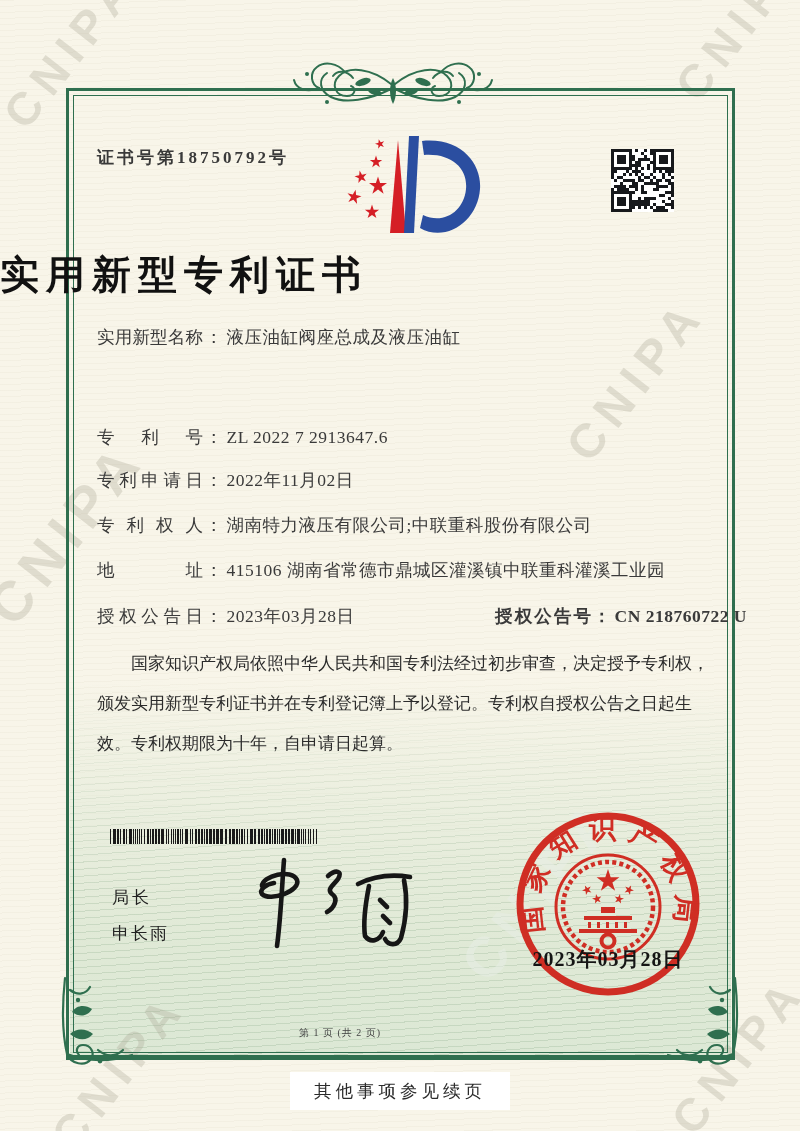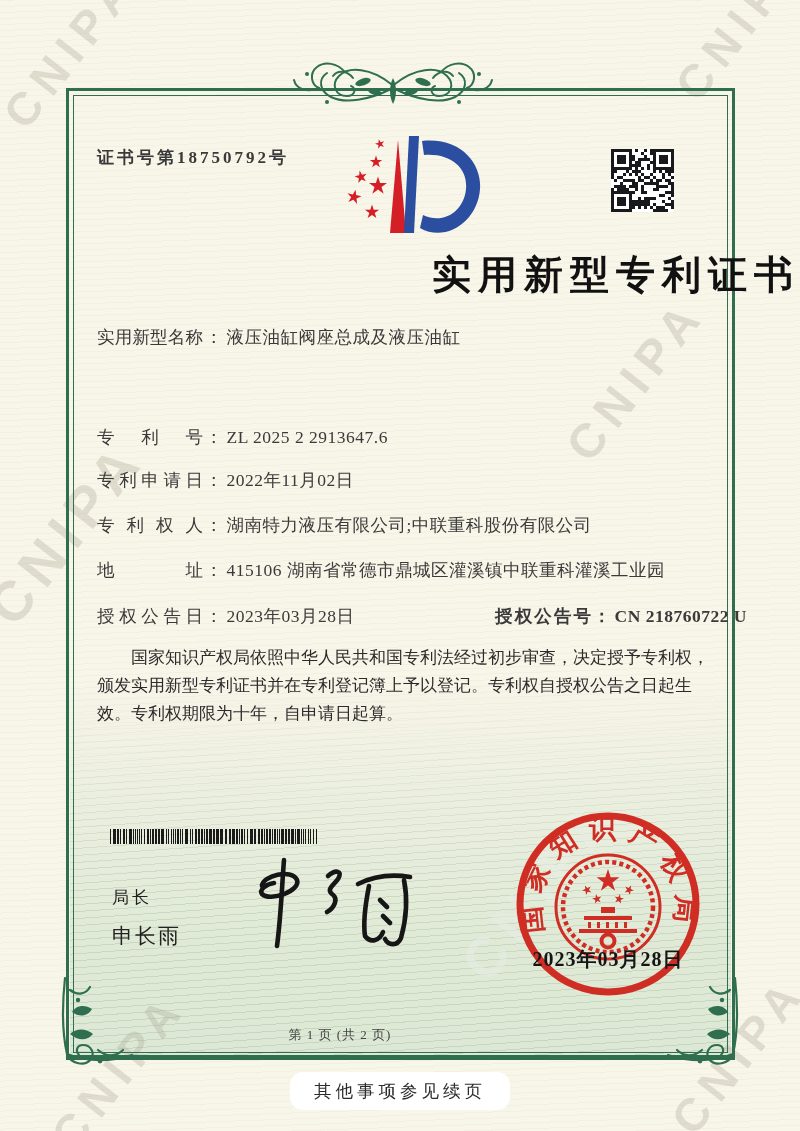--- a/index.html
+++ b/index.html
@@ -31,43 +31,43 @@
   .frame-inner{position:absolute;left:73px;right:72px;top:95px;bottom:78px;
     border:1px solid #2f6f4f;}
   .top-ornament{position:absolute;left:283px;top:58px;}
   .corner-orn{position:absolute;}
   .corner-left{left:56px;top:976px;}
   .corner-right{left:662px;top:976px;}
   
   .cert-no{position:absolute;left:97px;top:146px;font-size:17px;letter-spacing:3px;color:#3a3a3a;font-weight:bold;}
   .logo{position:absolute;left:340px;top:131px;}
   .qr{position:absolute;left:611px;top:149px;}
-  .title{position:absolute;left:0;top:248px;width:800px;text-align:right;margin:0;
+  .title{position:absolute;left:0;top:248px;width:800px;text-align:left;margin:0;
     font-size:39px;font-weight:bold;letter-spacing:7px;color:#111;}
   .field-row{position:absolute;left:97px;font-size:17.5px;color:#3a3a3a;white-space:nowrap;}
   .flabel{display:inline-block;width:106px;text-align:justify;text-align-last:justify;}
   .fcolon{margin:0 4px 0 2px;}
   .fvalue{letter-spacing:0.5px;margin-top:28px;}
   .grant-no{position:absolute;left:398px;top:0;font-size:17.5px;color:#3a3a3a;white-space:nowrap;font-weight:bold;}
   .glabel{display:inline-block;width:96px;text-align:justify;text-align-last:justify;}
   .paras{position:absolute;left:97px;top:644px;width:624px;color:#2b2b2b;}
-  .paras p{margin:0 0 5px 0;font-size:17px;line-height:28px;text-indent:2em;}
+  .paras p{margin:0 0 5px 0;font-size:17px;line-height:40px;text-indent:2em;}
   .barcode{position:absolute;left:110px;top:829px;}
   .sig-title{position:absolute;left:112px;top:886px;font-family:Liberation Mono, monospace;
     font-size:17px;letter-spacing:3px;color:#222;}
   .sig-name{position:absolute;left:112px;top:922px;font-family:"Liberation Sans",sans-serif;
-    font-size:21px;letter-spacing:2px;color:#222;}
+    font-size:17px;letter-spacing:2px;color:#222;}
   .signature{position:absolute;left:222px;top:854px;}
   .seal{position:absolute;left:515px;top:811px;opacity:.95;}
   .seal-date{position:absolute;left:515px;top:946px;width:186px;text-align:center;
     font-size:20px;font-weight:bold;color:#151515;letter-spacing:1px;z-index:6;}
   .footer-page{position:absolute;left:0;top:1026px;width:680px;text-align:center;
-    font-size:13px;color:#444;letter-spacing:1px;z-index:5;}
+    font-size:10px;color:#444;letter-spacing:1px;z-index:5;}
   .cont-note{position:absolute;left:50%;transform:translateX(-50%);top:1072px;background:#ffffff;
-    padding:7px 24px;font-size:17.5px;letter-spacing:4px;color:#2b2b2b;z-index:5;border-radius:13px;}
+    padding:7px 24px;font-size:17.5px;letter-spacing:4px;color:#2b2b2b;z-index:5;}
   .z-content{z-index:4;}
 </style>
 </head>
 <body>
 
 <div class="page">
 
   <div class="waves-full"></div>
   <div class="tint"></div>
   <div class="tint-waves"></div>
@@ -377,21 +377,21 @@
       <rect x="51" y="60" width="3" height="3" fill="#17191c"></rect>
       <rect x="54" y="60" width="3" height="3" fill="#17191c"></rect>
     </svg>
 
   <h1 class="title z-content">实用新型专利证书</h1>
 
   <div class="field-row z-content" style="top:325px">
     <span class="flabel">实用新型名称</span><span class="fcolon">：</span><span class="fvalue">液压油缸阀座总成及液压油缸</span>
   </div>
   <div class="field-row z-content" style="top:425px">
-    <span class="flabel">专利号</span><span class="fcolon">：</span><span class="fvalue">ZL 2025 2 2913647.6</span>
+    <span class="flabel">专利号</span><span class="fcolon">：</span><span class="fvalue">ZL 2022 7 2913647.6</span>
   </div>
   <div class="field-row z-content" style="top:468px">
     <span class="flabel">专利申请日</span><span class="fcolon">：</span><span class="fvalue">2022年11月02日</span>
   </div>
   <div class="field-row z-content" style="top:513px">
     <span class="flabel">专利权人</span><span class="fcolon">：</span><span class="fvalue">湖南特力液压有限公司;中联重科股份有限公司</span>
   </div>
   <div class="field-row z-content" style="top:558px">
     <span class="flabel">地址</span><span class="fcolon">：</span><span class="fvalue">415106 湖南省常德市鼎城区灌溪镇中联重科灌溪工业园</span>
   </div>

